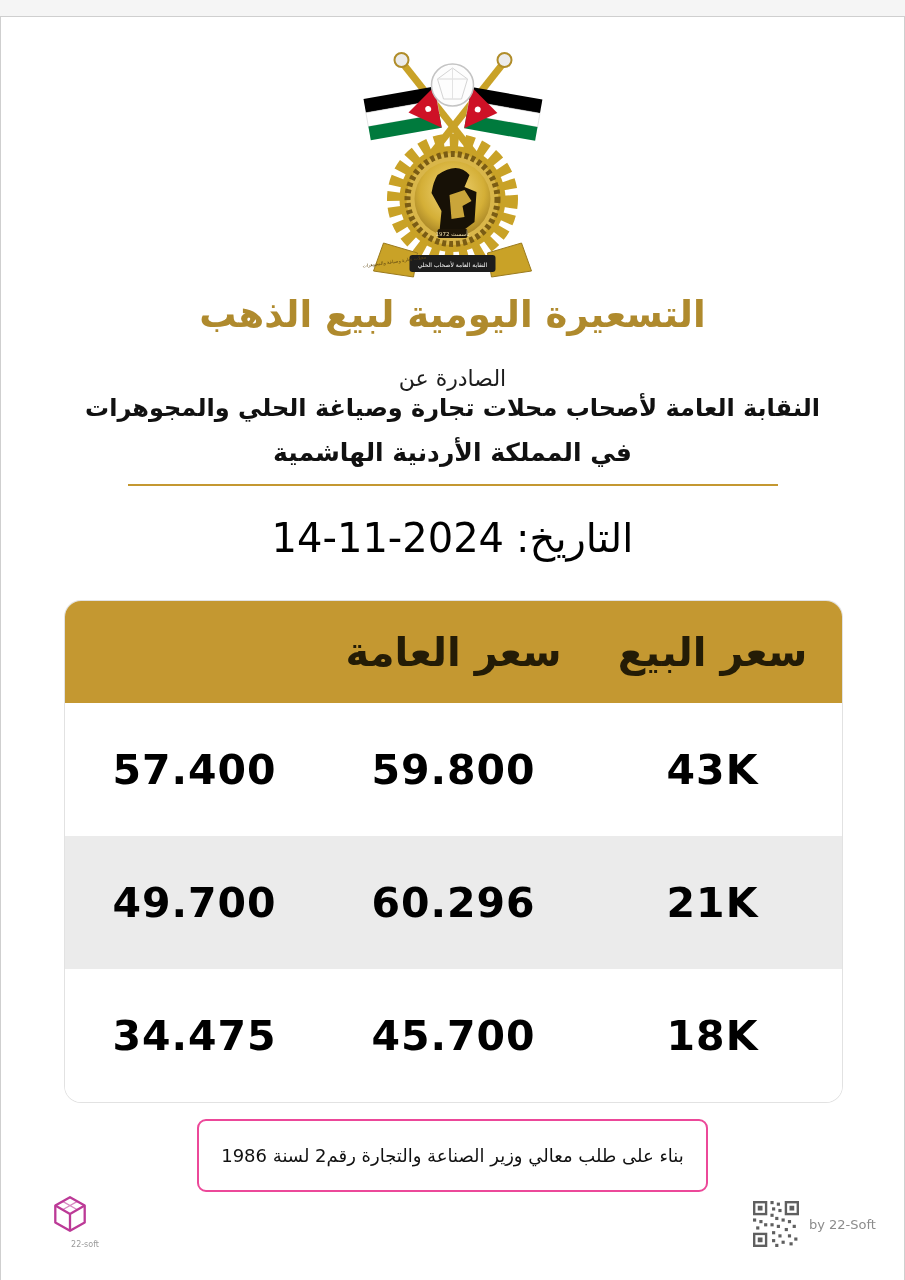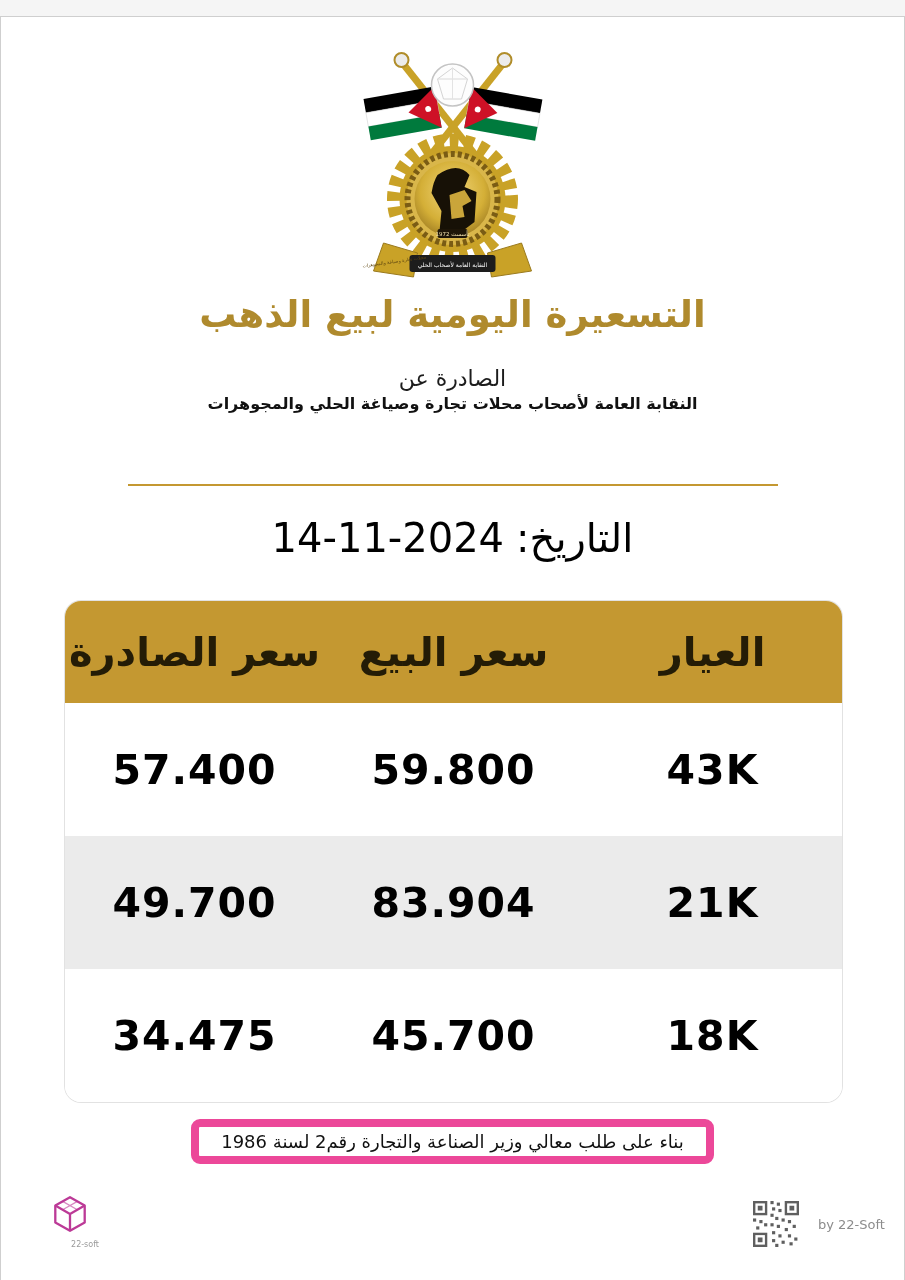--- a/index.html
+++ b/index.html
@@ -6,21 +6,21 @@
   html,body { background:#f5f5f5; }
   body { font-family:"DejaVu Sans", sans-serif; }
   .page {
     position:relative; width:905px; height:1280px; margin:16px auto;
     background:#ffffff; border:1px solid #cfcfcf; overflow:hidden;
   }
   .center-x { position:absolute; left:0; right:0; text-align:center; }
   .emblem { position:absolute; top:26px; left:50%; transform:translateX(-50%); }
   .title   { top:276px; font-size:37px; font-weight:700; color:var(--gold-text,#AF8A2D); direction:rtl; }
   .issued  { top:349px; font-size:22px; color:#1c1c1c; direction:rtl; }
-  .org     { top:377px; font-size:16px; font-weight:600; color:#111; direction:rtl; }
+  .org     { top:377px; font-size:24px; font-weight:600; color:#111; direction:rtl; }
   .country { top:421px; font-size:25px; font-weight:700; color:#111; direction:rtl; }
   .divider { position:absolute; top:467px; left:50%; transform:translateX(-50%);
              width:650px; height:2px; background:var(--gold,#C49831); }
   .date    { top:498px; font-size:40px; font-weight:400; color:#000; direction:rtl; }
   .date .lbl { margin-left:12px; }
 
   .price-table {
     position:absolute; top:584px; left:64px; width:777px;
     border-radius:16px; overflow:hidden; direction:rtl;
     box-shadow:0 0 0 1px #e2e2e2;
@@ -33,28 +33,28 @@
   .trow {
     display:grid; grid-template-columns:1fr 1fr 1fr; height:133px;
     align-items:center; background:#fff;
   }
   .trow.alt { background:var(--row-alt,#ebebeb); }
   .td { text-align:center; font-size:41px; font-weight:800; color:#000;
         font-family:"DejaVu Sans", sans-serif; letter-spacing:1px; }
 
   .note-wrap { top:1102px; }
   .note {
-    display:inline-block; border:8px solid #ec4899; border-radius:9px;
-    padding:4px 22px; font-size:18px; color:#111; direction:rtl; background:#fff;
+    display:inline-block; border:2px solid #ec4899; border-radius:9px;
+    padding:24px 22px; font-size:18px; color:#111; direction:rtl; background:#fff;
   }
 
   .soft-logo { position:absolute; left:40px; top:1176px; width:58px; text-align:center; }
   .soft-logo .brand-text { display:block; font-size:8px; color:#9a9a9a; margin-top:1px;text-align:right; }
 
-  .qr-group { position:absolute; left:752px; top:1184px; display:flex; align-items:center; gap:19px; }
+  .qr-group { position:absolute; left:752px; top:1184px; display:flex; align-items:center; gap:10px; }
   .credit { font-size:13px; color:var(--credit-gray,#8c8c8c); }
 </style>
 </head>
 <body>
 
 <div class="page">
 
   <div class="emblem">
     <svg width="215" height="242" viewBox="0 0 215 242">
       <defs>
@@ -114,42 +114,42 @@
         <rect x="64" y="212" width="86" height="17" rx="3" fill="#1d1d1d"></rect>
         <text x="107" y="223.5" font-size="6" fill="#ffffff" text-anchor="middle">النقابة العامة لأصحاب الحلي</text>
         <text x="49" y="220" font-size="4.6" fill="#5e4610" text-anchor="middle" transform="rotate(-8 49 220)">محلات تجارة وصياغة والمجوهرات</text>
       </g>
     </svg>
   </div>
 
   <h1 class="center-x title">التسعيرة اليومية لبيع الذهب</h1>
   <div class="center-x issued">الصادرة عن</div>
   <div class="center-x org">النقابة العامة لأصحاب محلات تجارة وصياغة الحلي والمجوهرات</div>
+  <div class="center-x country">في المملكة الأردنية الهاشمية</div>
   <div class="divider"></div>
 
   <div class="center-x date">
     <span class="lbl">التاريخ:</span><bdi dir="ltr">14-11-2024</bdi>
   </div>
 
   <div class="price-table">
     <div class="thead">
-      <div class="th">العيار</div>
       <div class="th">سعر البيع</div>
-      <div class="th">سعر الصادرة</div>
+      <div class="th">سعر العامة</div>
     </div>
 
     <div class="trow">
       <div class="td">43K</div>
       <div class="td">59.800</div>
       <div class="td">57.400</div>
     </div>
 
     <div class="trow alt">
       <div class="td">21K</div>
-      <div class="td">83.904</div>
+      <div class="td">60.296</div>
       <div class="td">49.700</div>
     </div>
 
     <div class="trow">
       <div class="td">18K</div>
       <div class="td">45.700</div>
       <div class="td">34.475</div>
     </div>
   </div>
 

